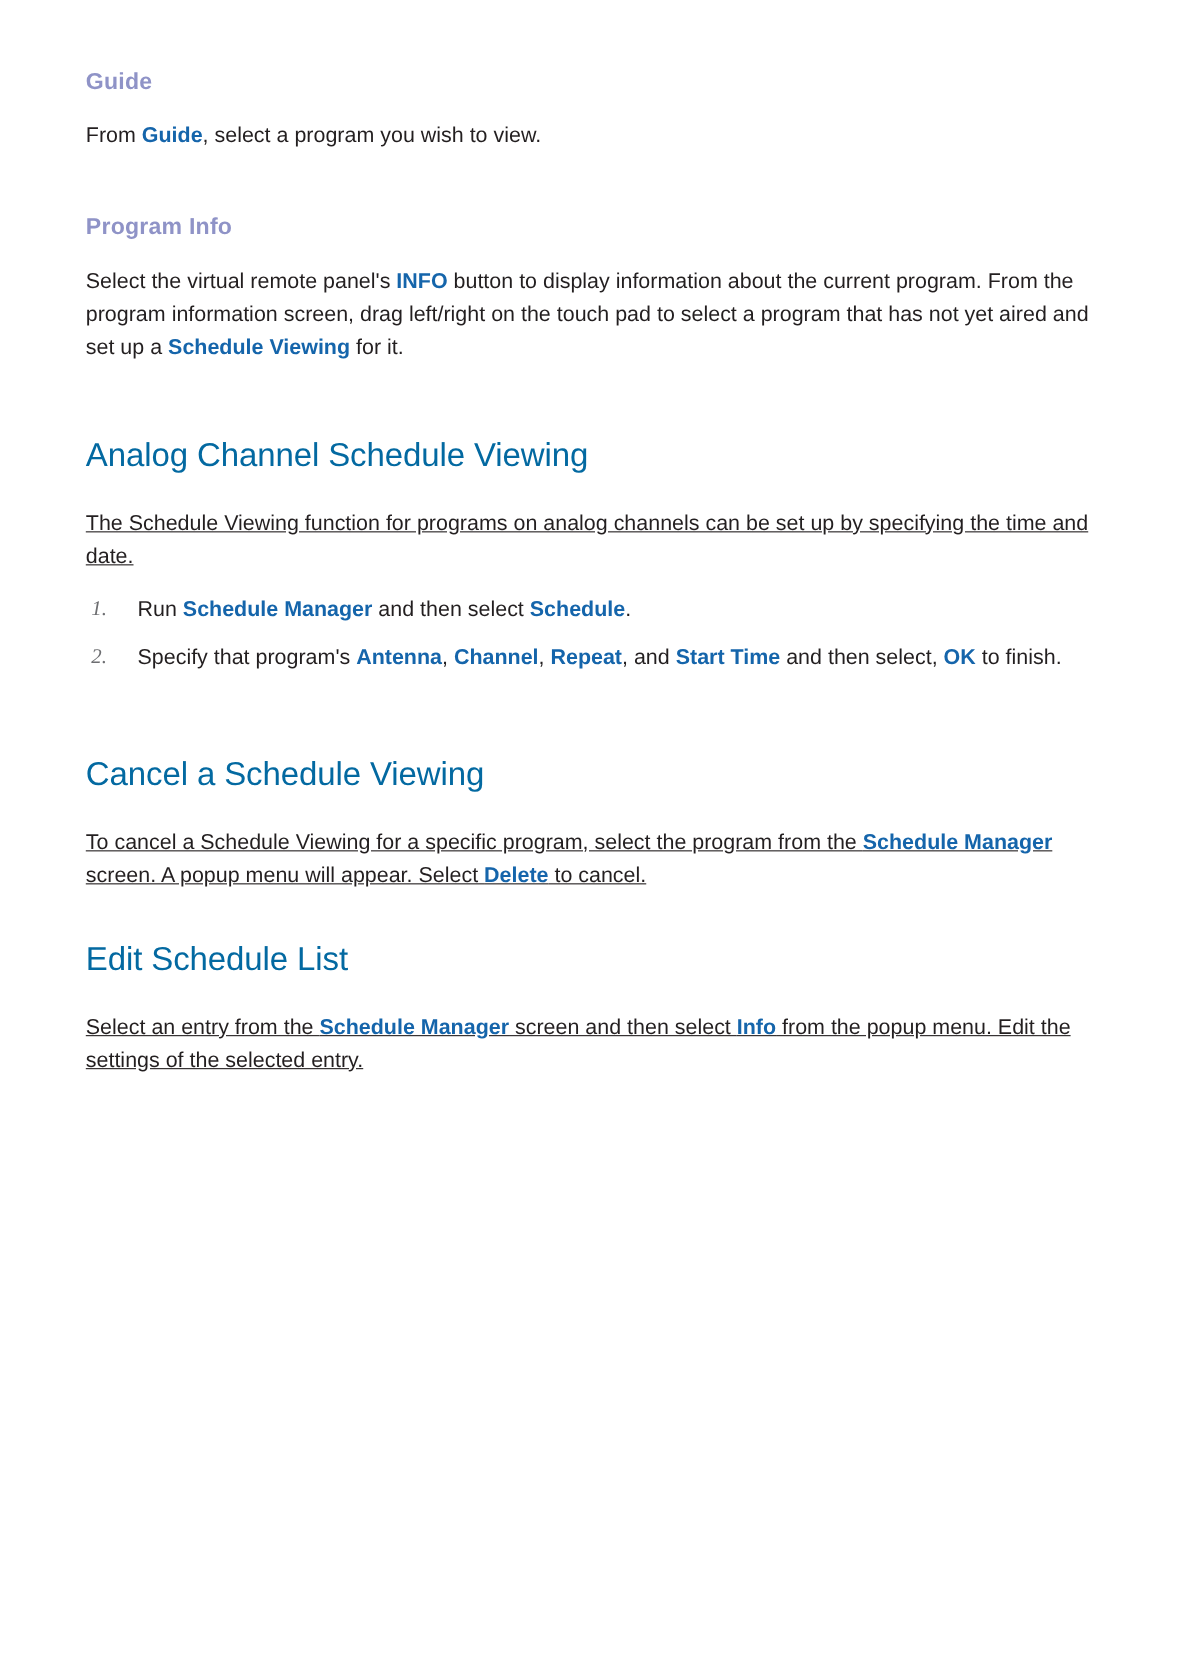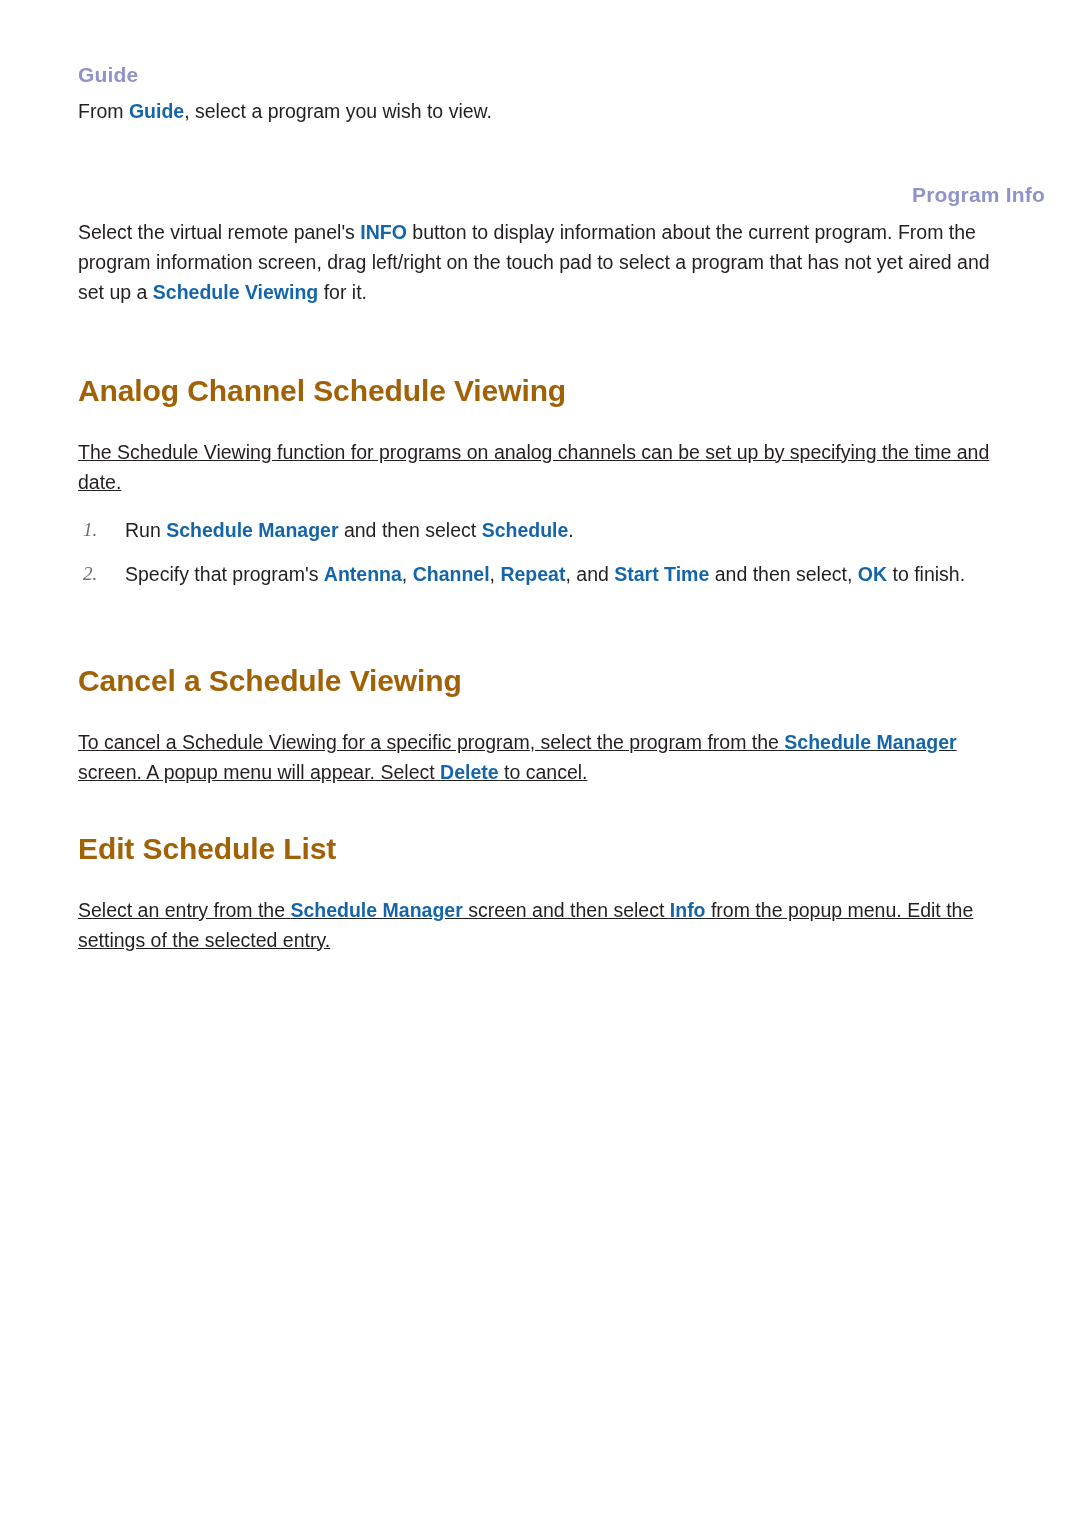--- a/index.html
+++ b/index.html
@@ -13,57 +13,57 @@
     font-family: "Liberation Sans", sans-serif;
     color: #231f20;
     -webkit-font-smoothing: antialiased;
   }
 
   .page {
     position: relative;
     width: 1080px;
     height: 1402px;
     box-sizing: border-box;
-    padding: 62px 35px 0 78px;
+    padding: 62px 72px 0 78px;
     background: #ffffff;
   }
 
   
   .subhead {
     font-size: 21px;
     font-weight: bold;
     color: #8f93c7;
     letter-spacing: 0.2px;
     margin: 0;
     line-height: 1.25;
   }
   .subhead.first { margin-top: 0; }
-  .subhead.program-info { margin-top: 56px; text-align: right; }
+  .subhead.program-info { margin-top: 56px; }
 
   .mainhead {
     font-size: 30px;
-    font-weight: bold;
-    color: #a16207;
+    font-weight: normal;
+    color: #0369a1;
     letter-spacing: -0.1px;
     margin: 0;
     line-height: 1.2;
   }
   .mainhead.analog { margin-top: 66px; }
   .mainhead.cancel { margin-top: 74px; }
   .mainhead.edit   { margin-top: 44px; }
 
   
   p.body {
     font-size: 19.5px;
     line-height: 30px;
     color: #231f20;
     margin: 0;
     max-width: 922px;
   }
-  p.body.after-sub  { margin-top: 8px; }
+  p.body.after-sub  { margin-top: 20px; }
   p.body.after-head { margin-top: 28px; text-decoration: underline; }
 
   
   .hl {
     color: #1565ab;
     font-weight: bold;
   }
 
   
   ol.steps {

